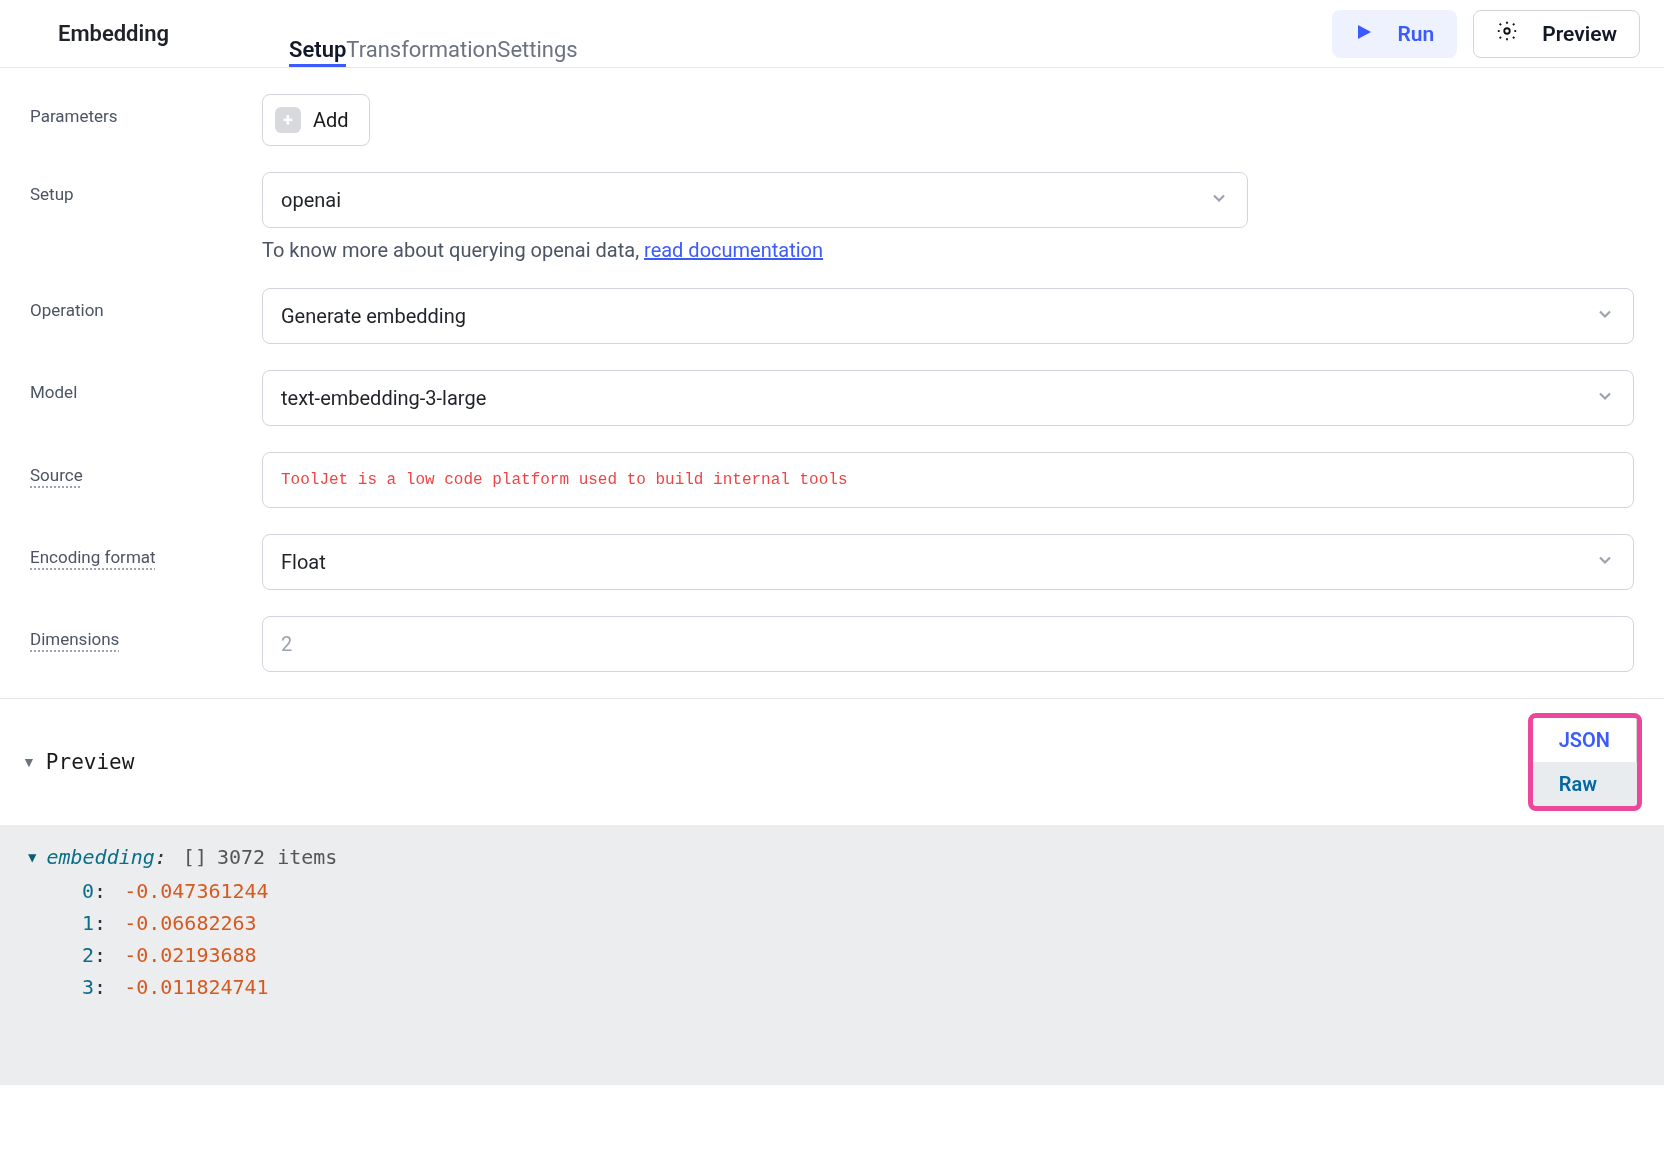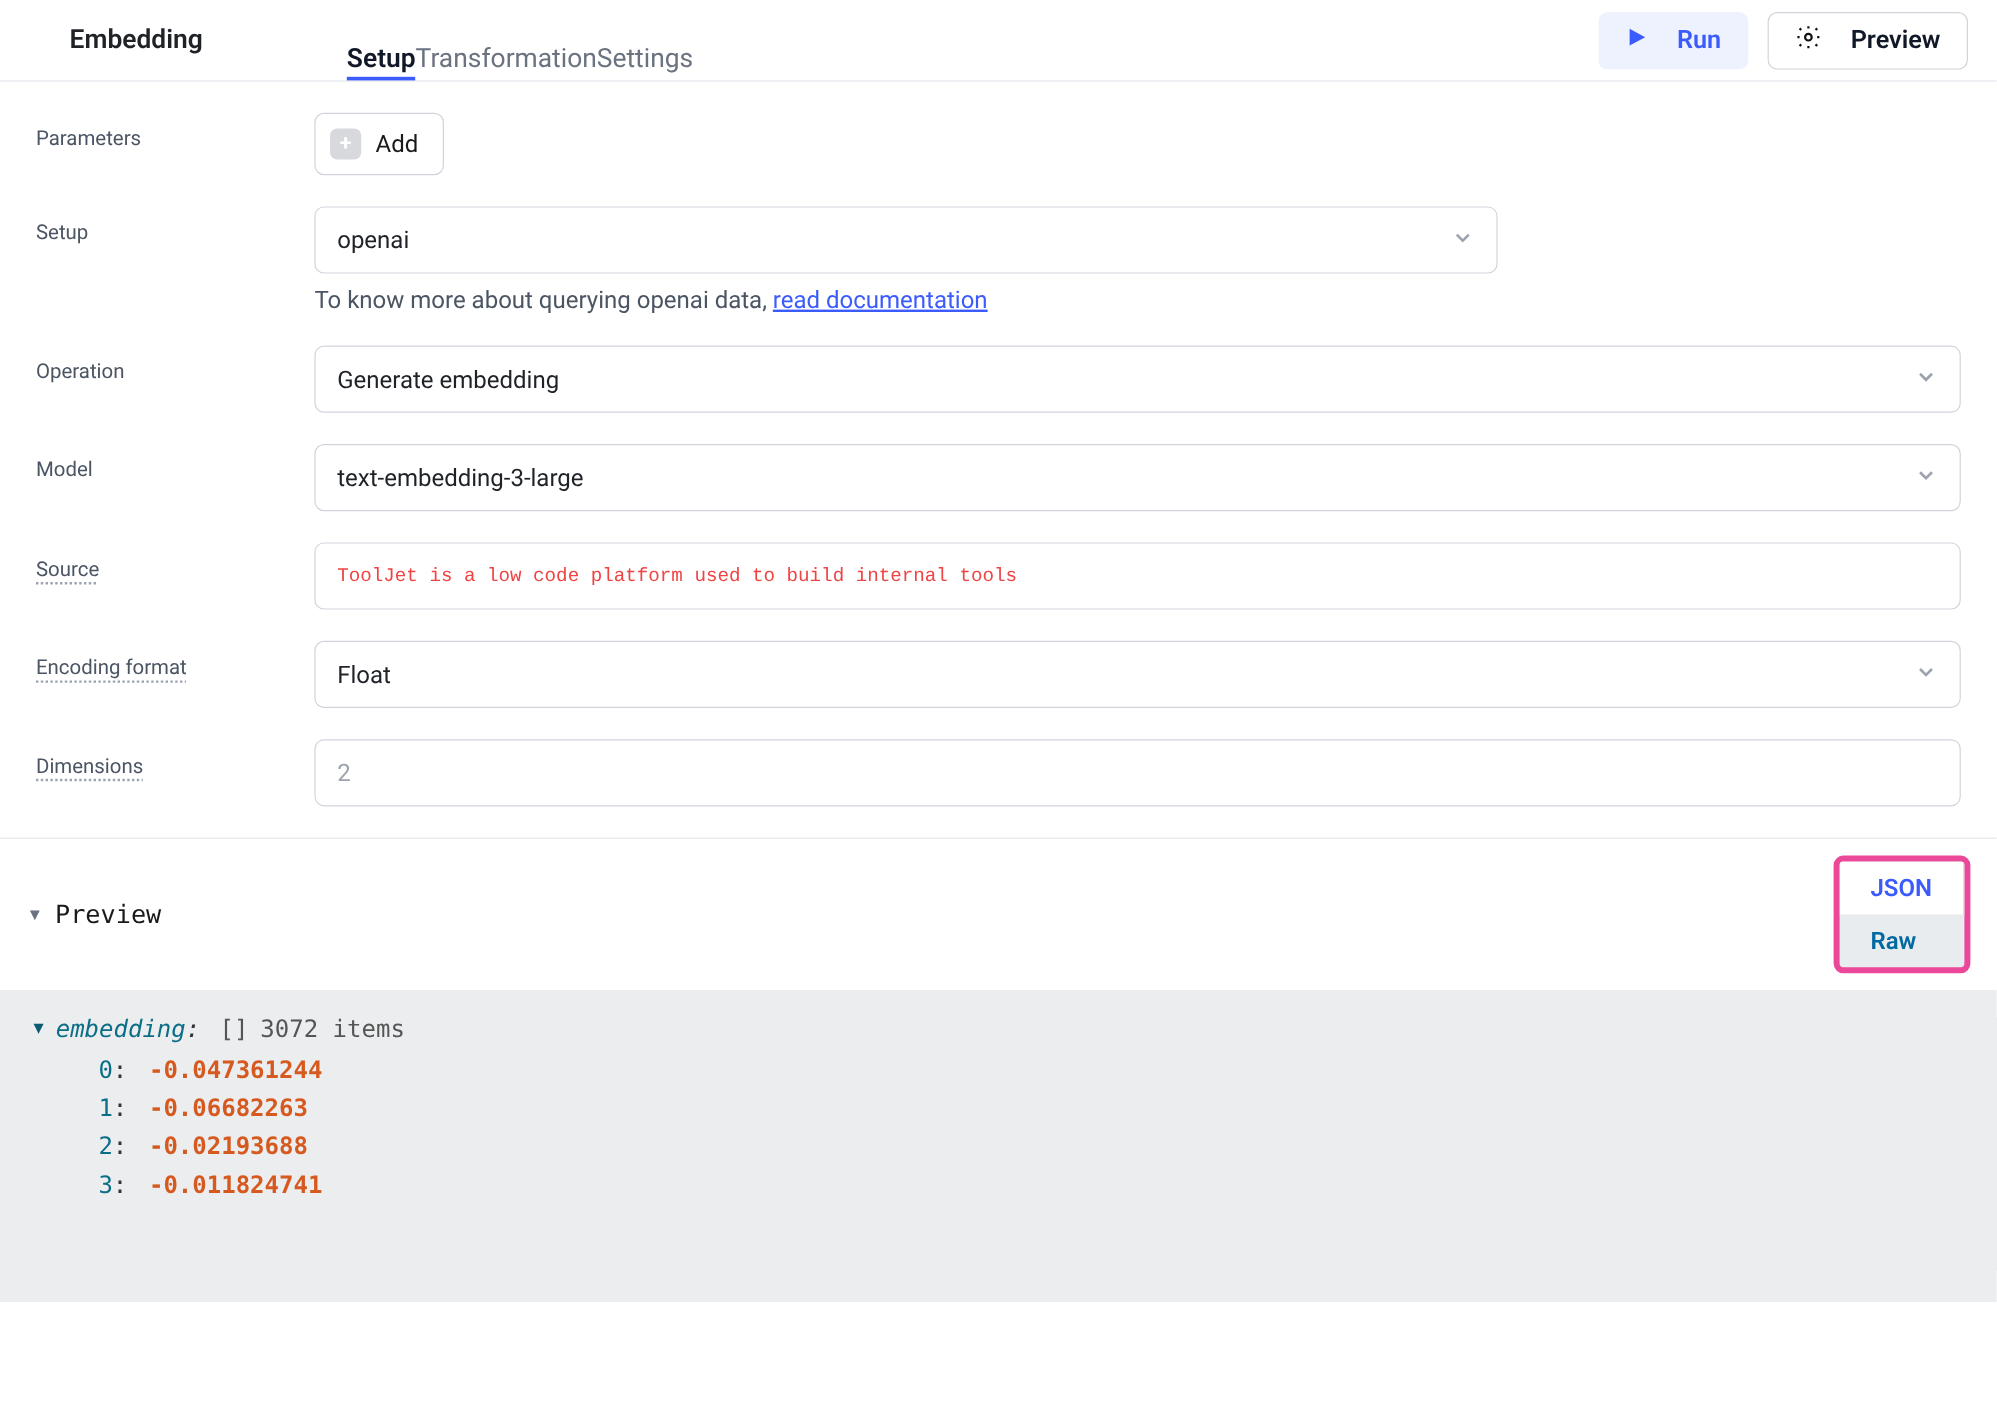--- a/index.html
+++ b/index.html
@@ -200,21 +200,21 @@
     font-size: 20px;
     min-height: 260px;
   }
   .json-row { display:flex; align-items:center; gap:10px; margin-bottom:10px; }
   .json-caret { color:#0b5c73; font-size:14px; }
   .json-key { color:#0b6e87;font-style:italic; }
   .json-meta { color:#555; }
   .json-children { padding-left: 54px; }
   .json-item { margin: 8px 0; }
   .json-idx { color:#0b6e87; }
-  .json-val { color:#d65a1f; font-weight:700; }
+  .json-val { color:#d65a1f; font-weight:400; }
   .colon { color:#333; margin-right:6px; }
 </style>
 </head>
 <body>
 
 <div class="header">
   <div class="header-title">Embedding</div>
 
   <div class="tabs">
     <div class="tab active">Setup</div>

